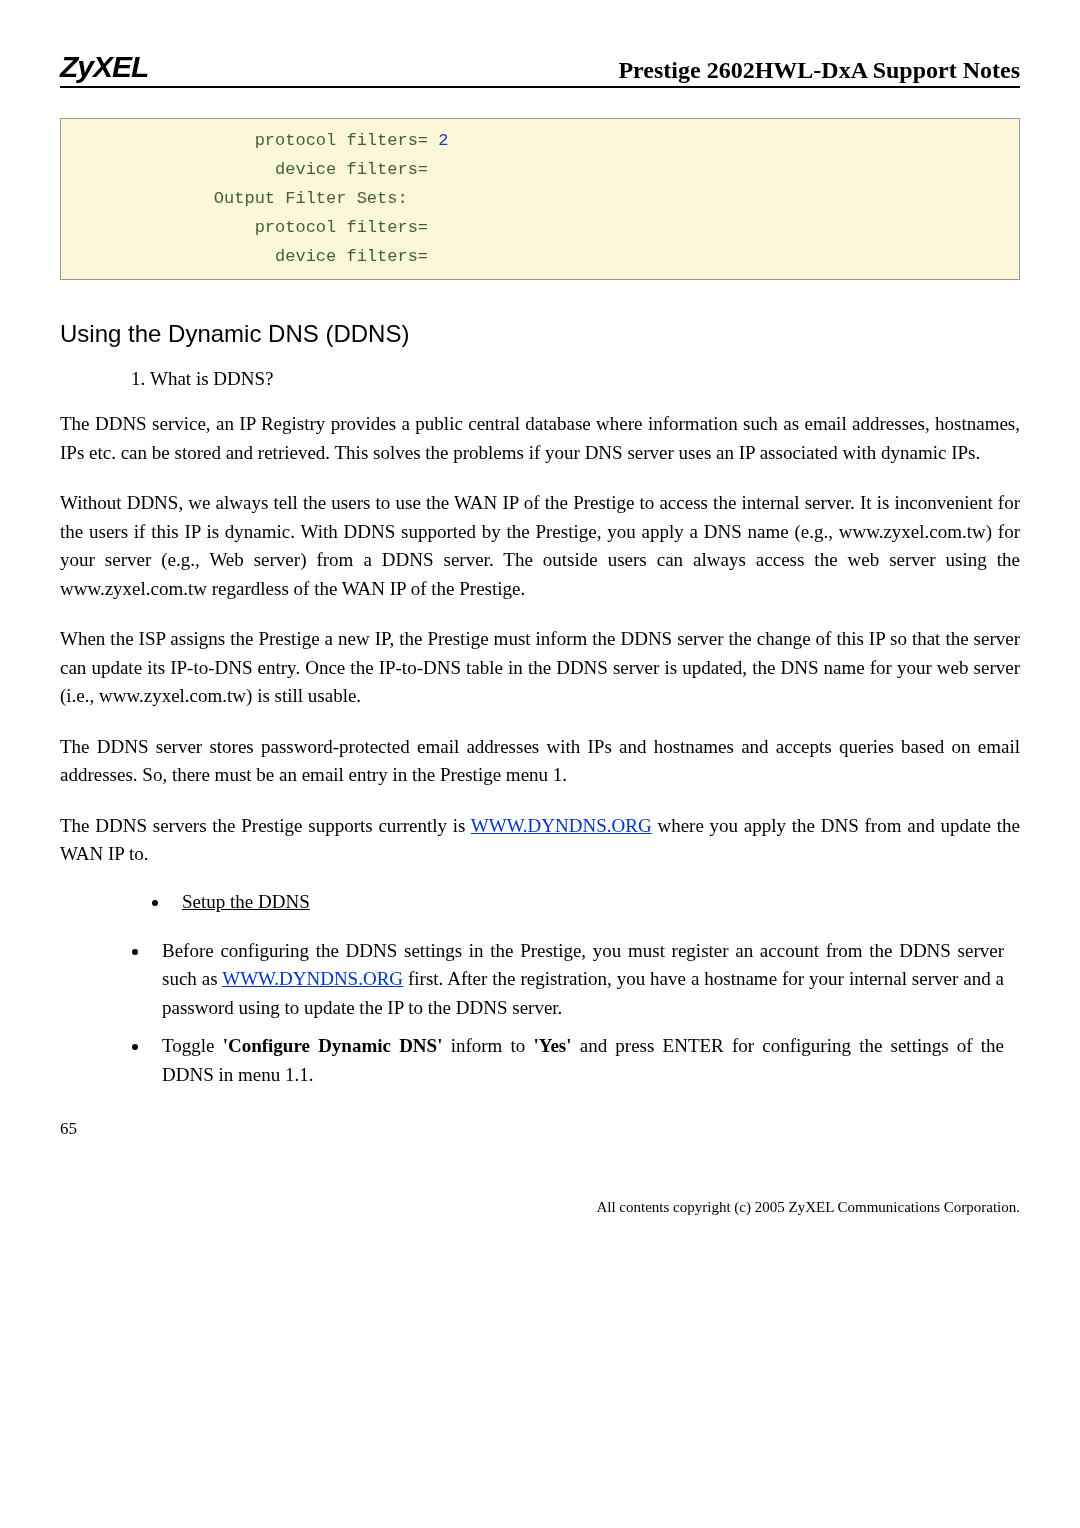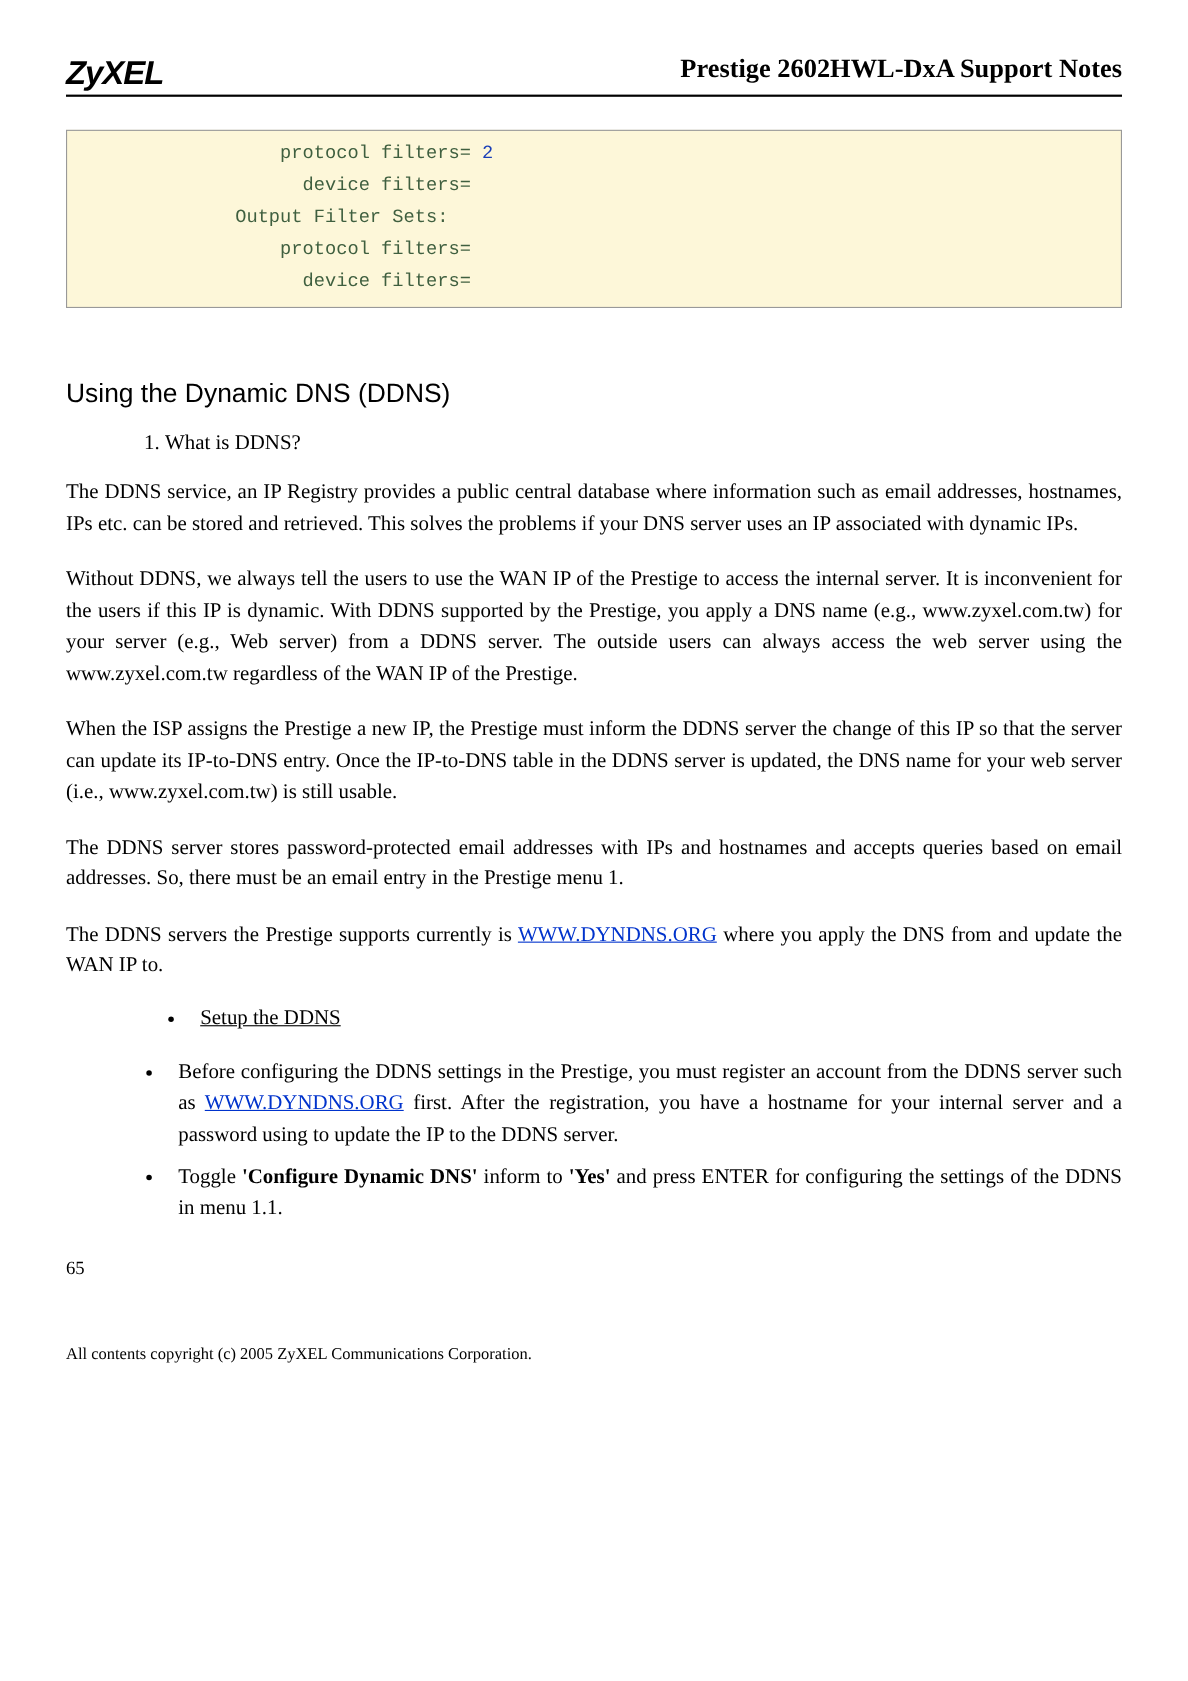--- a/index.html
+++ b/index.html
@@ -9,20 +9,21 @@
   font-family: "Times New Roman", Times, serif;
   color: #000000;
   width: 1080px;
 }
 .page {
   padding: 50px 60px 40px 60px;
 }
 .header-row {
   display: flex;
   justify-content: space-between;
+  align-items: flex-end;
   border-bottom: 2px solid #000;
   padding-bottom: 2px;
   margin-bottom: 30px;
 }
 .logo {
   font-family: Arial, Helvetica, sans-serif;
   font-weight: 900;
   font-style: italic;
   font-size: 30px;
   letter-spacing: -1px;
@@ -33,21 +34,21 @@
   font-weight: bold;
 }
 .code-box {
   border: 1px solid #999;
   background: #fdf7d9;
   padding: 8px 10px 8px 10px;
   font-family: "Courier New", Courier, monospace;
   font-size: 17px;
   color: #3f5f3f;
   line-height: 1.7;
-  margin-bottom: 64px;
+  margin-bottom: 40px;
 }
 .code-box .line {
   white-space: pre;
   text-align: left;
 }
 .cf-two { color: #1a3fb8; }
 .section-heading {
   font-family: Arial, Helvetica, sans-serif;
   font-weight: normal;
   font-size: 24px;
@@ -65,35 +66,35 @@
 }
 .link {
   color: #0033cc;
   text-decoration: underline;
 }
 .bullet-solo {
   margin: 0 0 24px 70px;
   font-size: 19px;
 }
 .bullet-list {
-  margin: 0 0 30px 50px;
+  margin: 0 16px 30px 50px;
   font-size: 19px;
   text-align: justify;
 }
 .bullet-list li {
   margin-bottom: 10px;
   line-height: 1.5;
   padding-left: 12px;
 }
 .bullet-solo li {
   padding-left: 12px;
   text-decoration: underline;
 }
 .footer {
-  text-align: left;
+  text-align: right;
   font-size: 15px;
   margin-top: 60px;
 }
 .page-num {
   font-size: 17px;
   margin-top: 20px;
 }
 </style>
 </head>
 <body>

